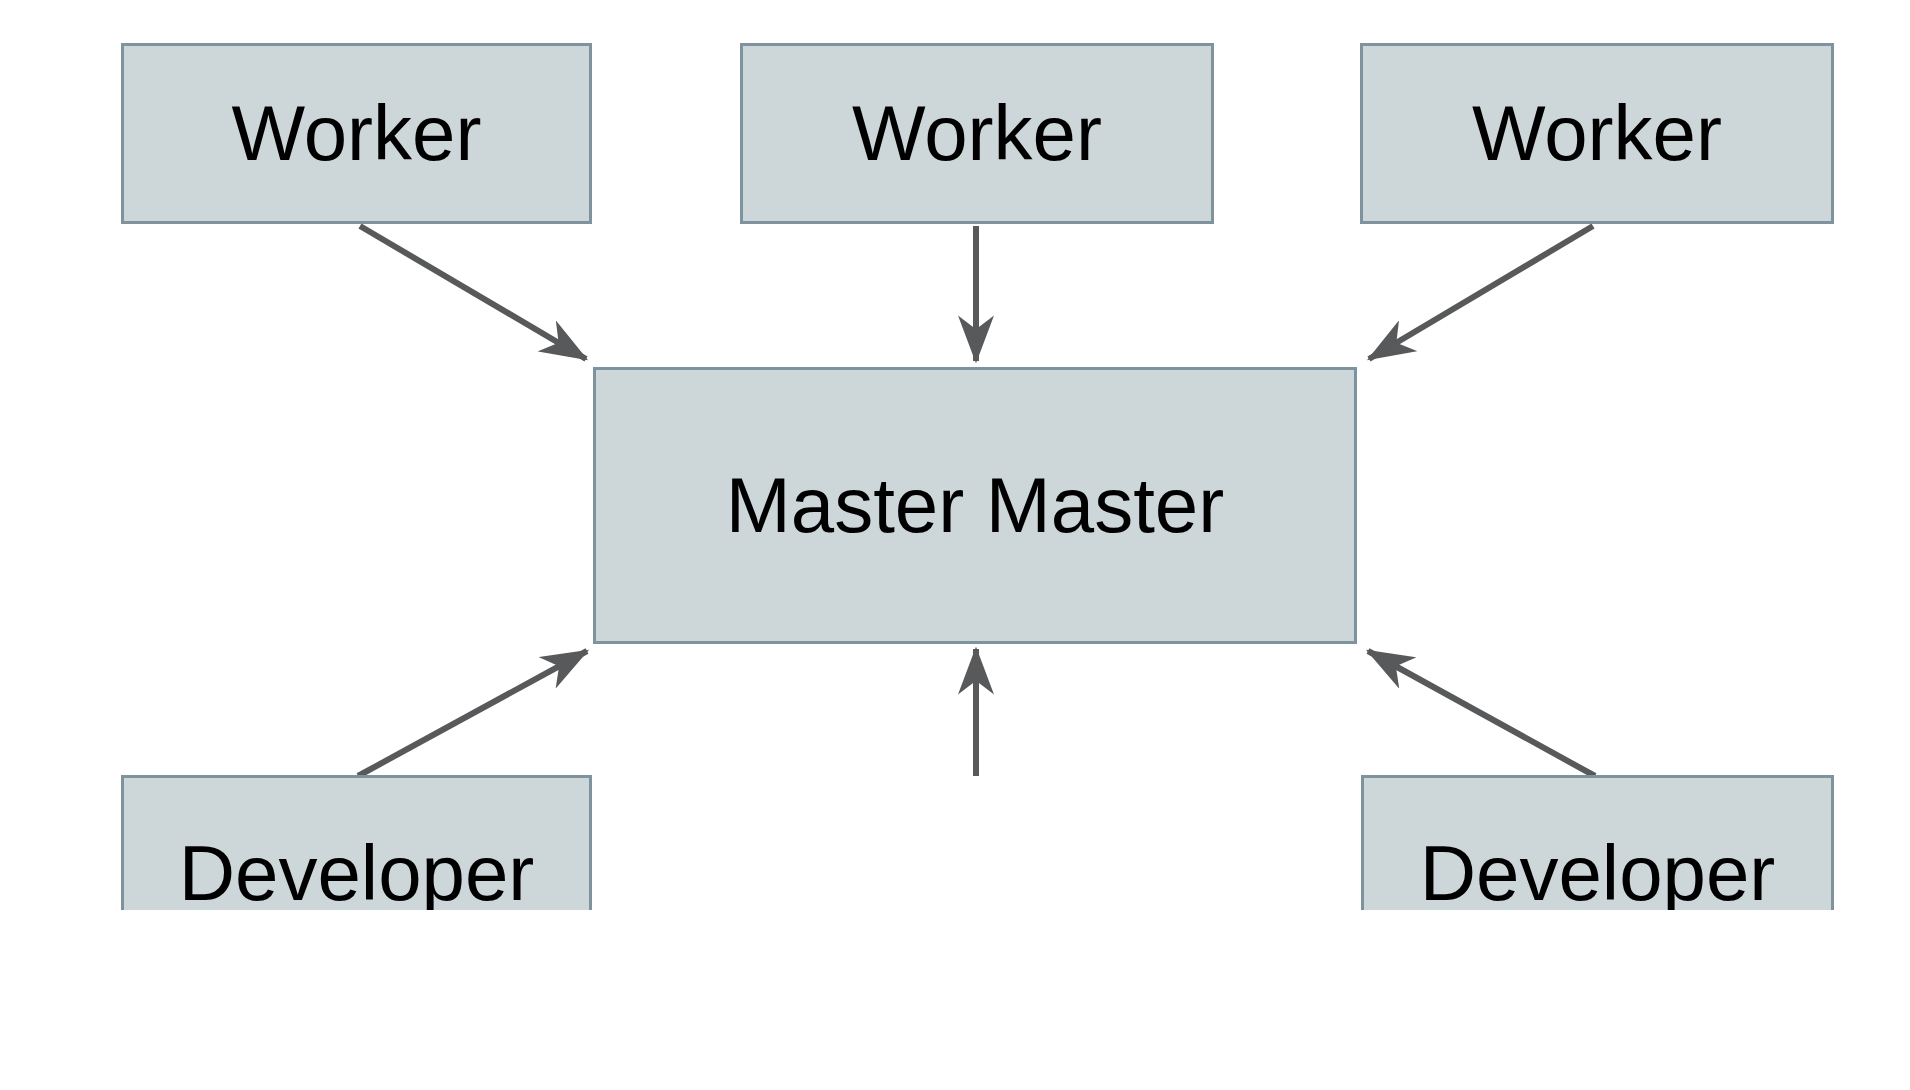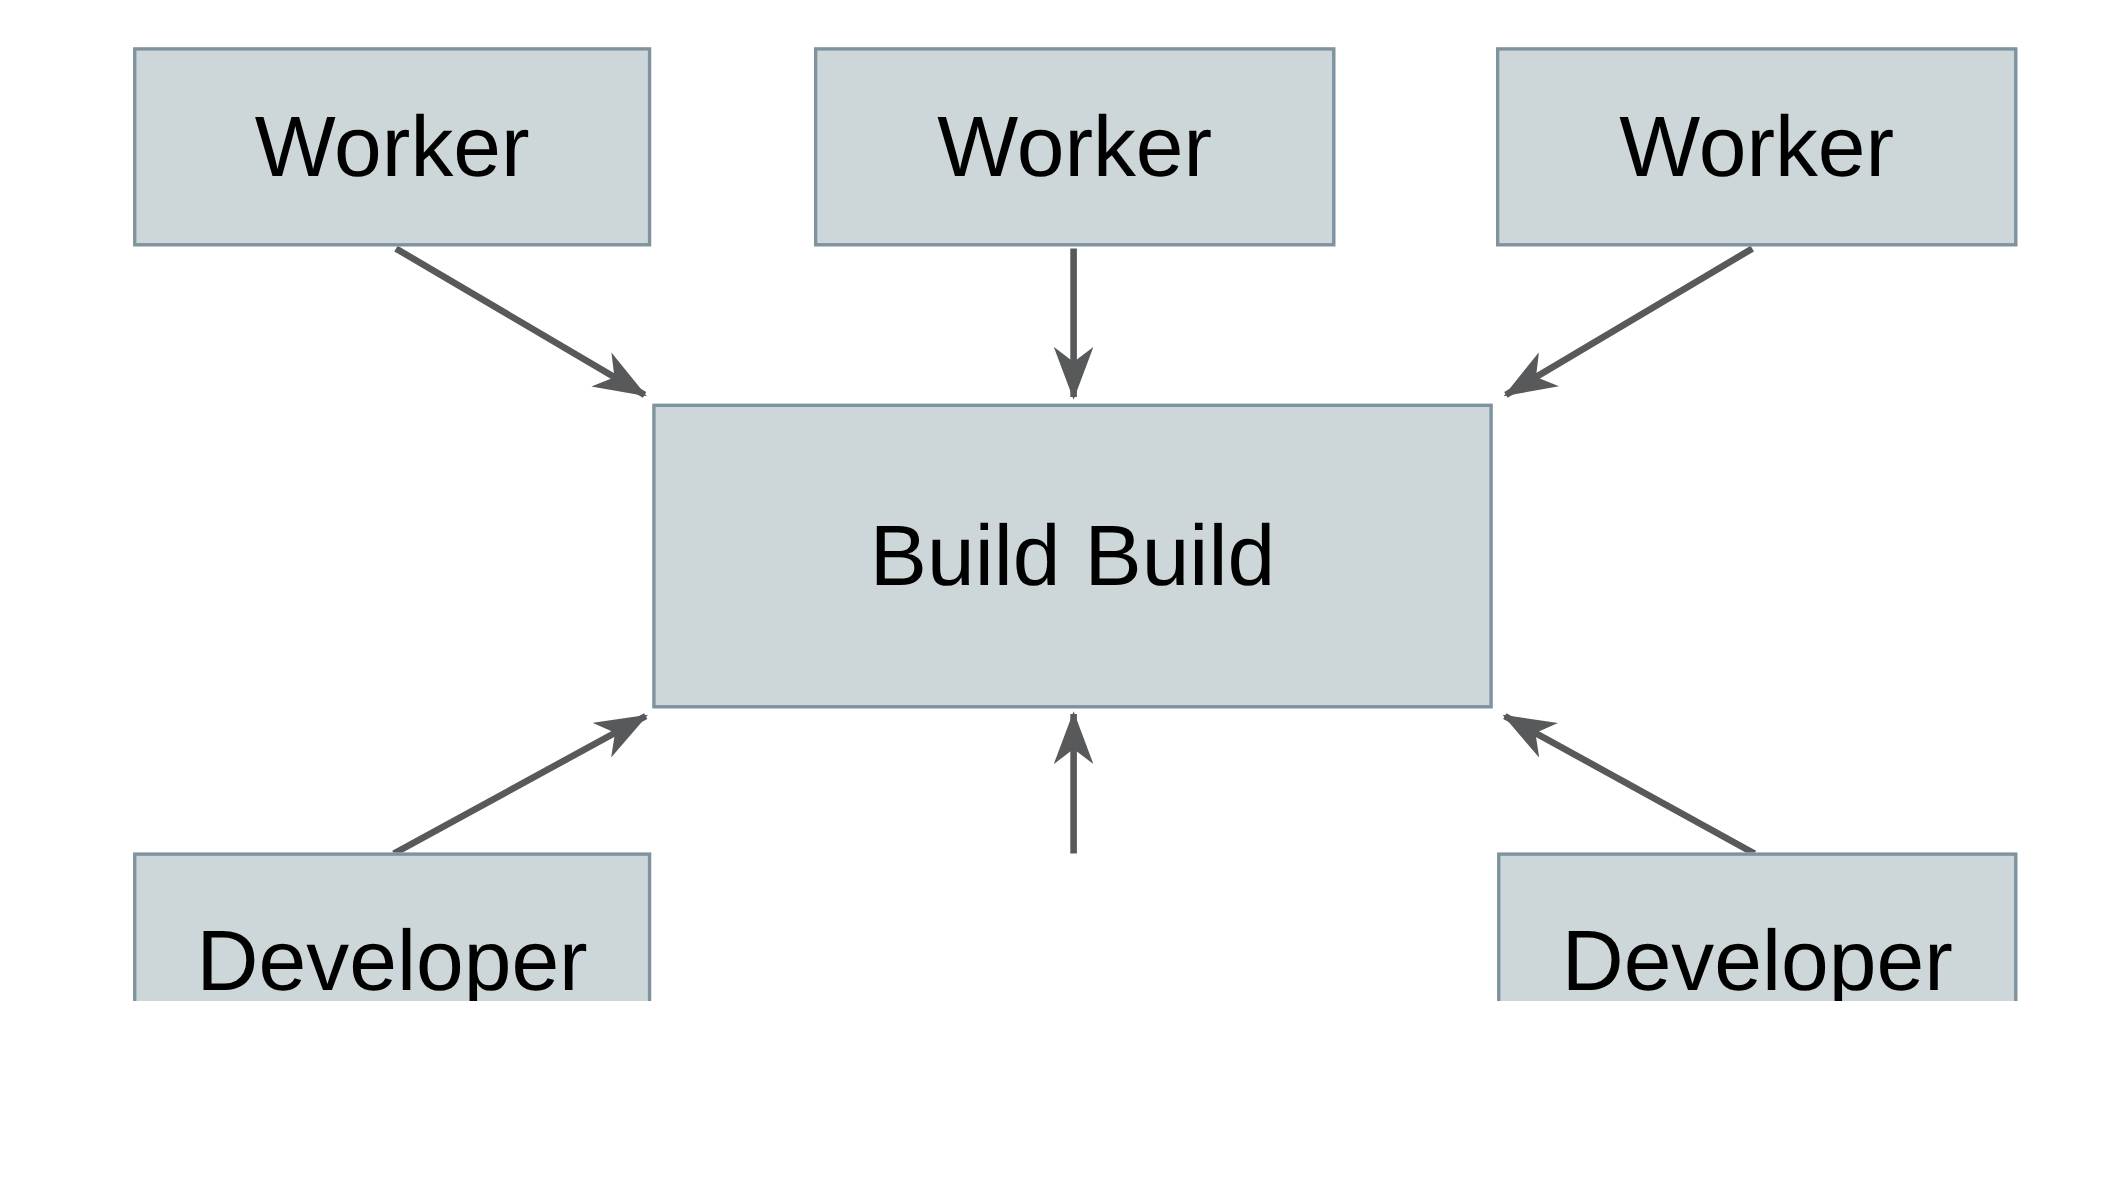--- a/index.html
+++ b/index.html
@@ -76,21 +76,21 @@
 
   <div class="node" id="node-worker-2">
     <span>Worker</span>
   </div>
 
   <div class="node" id="node-worker-3">
     <span>Worker</span>
   </div>
 
   <div class="node" id="node-build-master">
-    <span>Build Build</span>
+    <span>Master Master</span>
   </div>
 
   <div class="node" id="node-dev-left">
     <span>Developer workstation</span>
   </div>
 
 
   <div class="node" id="node-dev-right">
     <span>Developer workstation</span>
   </div>

